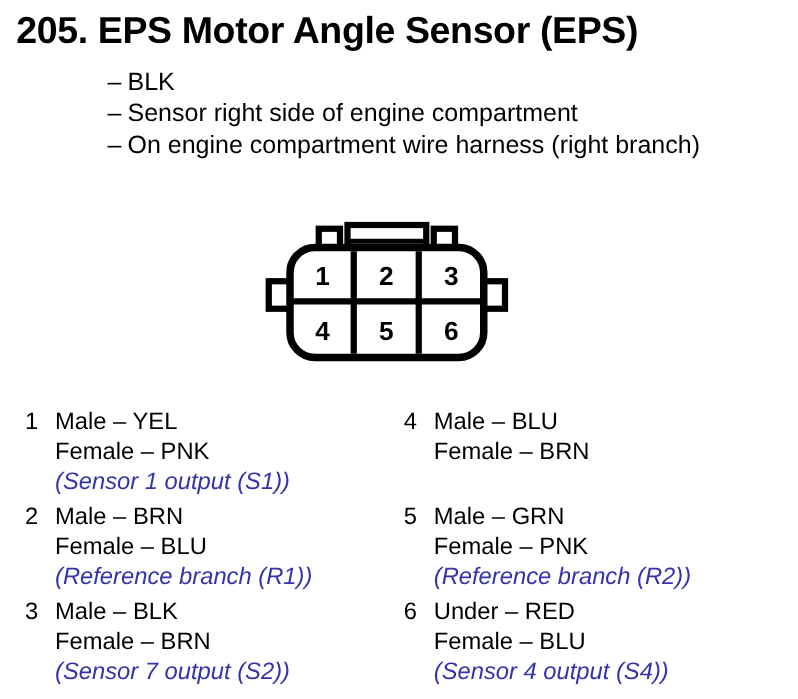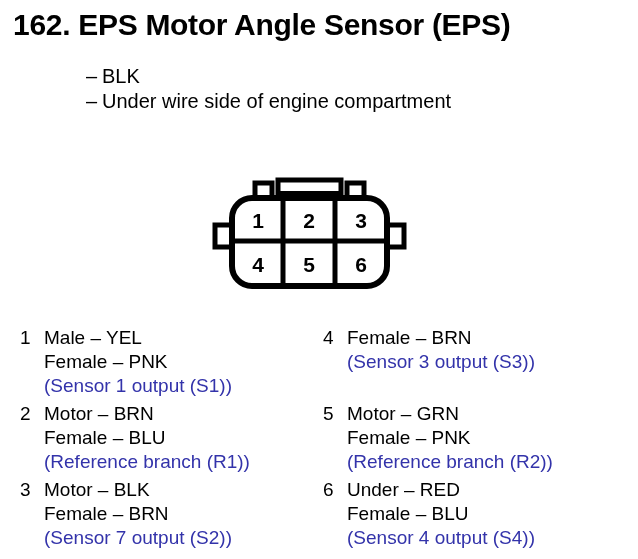--- a/index.html
+++ b/index.html
@@ -25,21 +25,21 @@
     font-size: 30px;
     font-weight: bold;
     letter-spacing: -0.3px;
     line-height: 34px;
     white-space: nowrap;
   }
 
   #notes-list {
     position: absolute;
     left: 86px;
-    top: 64px;
+    top: 54px;
     width: 548px;
   }
   .note-line {
     font-size: 20px;
     line-height: 25px;
     white-space: nowrap;
     display: block;
   }
   .note-dash {
     display: inline-block;
@@ -99,37 +99,41 @@
   }
   .pin-line {
     font-size: 19px;
     line-height: 24px;
     white-space: nowrap;
     display: block;
     color: #000000;
   }
   .pin-line.func {
     color: #3333aa;
+    font-style: italic;
   }
 </style>
 </head>
 <body>
 
-<div id="page-title">162. EPS Motor Angle Sensor (EPS)</div>
+<div id="page-title">205. EPS Motor Angle Sensor (EPS)</div>
 
 <div id="notes-list">
 
   <div class="note-line">
     <span class="note-dash">–</span><span>BLK</span>
   </div>
 
   <div class="note-line">
-    <span class="note-dash">–</span><span>Under wire side of engine compartment</span>
-  </div>
-
+    <span class="note-dash">–</span><span>Sensor right side of engine compartment</span>
+  </div>
+
+  <div class="note-line">
+    <span class="note-dash">–</span><span>On engine compartment wire harness (right branch)</span>
+  </div>
 
 </div>
 
 <div id="connector-diagram">
   <svg width="230" height="120" viewBox="0 0 230 120" xmlns="http://www.w3.org/2000/svg">
 
     <rect x="50" y="8" width="17" height="18" fill="#ffffff" stroke="#000000" stroke-width="5"></rect>
 
     <rect x="142" y="8" width="17" height="18" fill="#ffffff" stroke="#000000" stroke-width="5"></rect>
 
@@ -166,51 +170,51 @@
       <div class="pin-body">
         <span class="pin-line">Male – YEL</span>
         <span class="pin-line">Female – PNK</span>
         <span class="pin-line func">(Sensor 1 output (S1))</span>
       </div>
     </div>
 
     <div class="pin-entry">
       <span class="pin-index">2</span>
       <div class="pin-body">
-        <span class="pin-line">Motor – BRN</span>
+        <span class="pin-line">Male – BRN</span>
         <span class="pin-line">Female – BLU</span>
         <span class="pin-line func">(Reference branch (R1))</span>
       </div>
     </div>
 
     <div class="pin-entry">
       <span class="pin-index">3</span>
       <div class="pin-body">
-        <span class="pin-line">Motor – BLK</span>
+        <span class="pin-line">Male – BLK</span>
         <span class="pin-line">Female – BRN</span>
         <span class="pin-line func">(Sensor 7 output (S2))</span>
       </div>
     </div>
 
   </div>
 
   <div class="pin-column" id="pin-column-right">
 
     <div class="pin-entry">
       <span class="pin-index">4</span>
       <div class="pin-body">
+        <span class="pin-line">Male – BLU</span>
         <span class="pin-line">Female – BRN</span>
-        <span class="pin-line func">(Sensor 3 output (S3))</span>
       </div>
     </div>
 
     <div class="pin-entry">
       <span class="pin-index">5</span>
       <div class="pin-body">
-        <span class="pin-line">Motor – GRN</span>
+        <span class="pin-line">Male – GRN</span>
         <span class="pin-line">Female – PNK</span>
         <span class="pin-line func">(Reference branch (R2))</span>
       </div>
     </div>
 
     <div class="pin-entry">
       <span class="pin-index">6</span>
       <div class="pin-body">
         <span class="pin-line">Under – RED</span>
         <span class="pin-line">Female – BLU</span>

